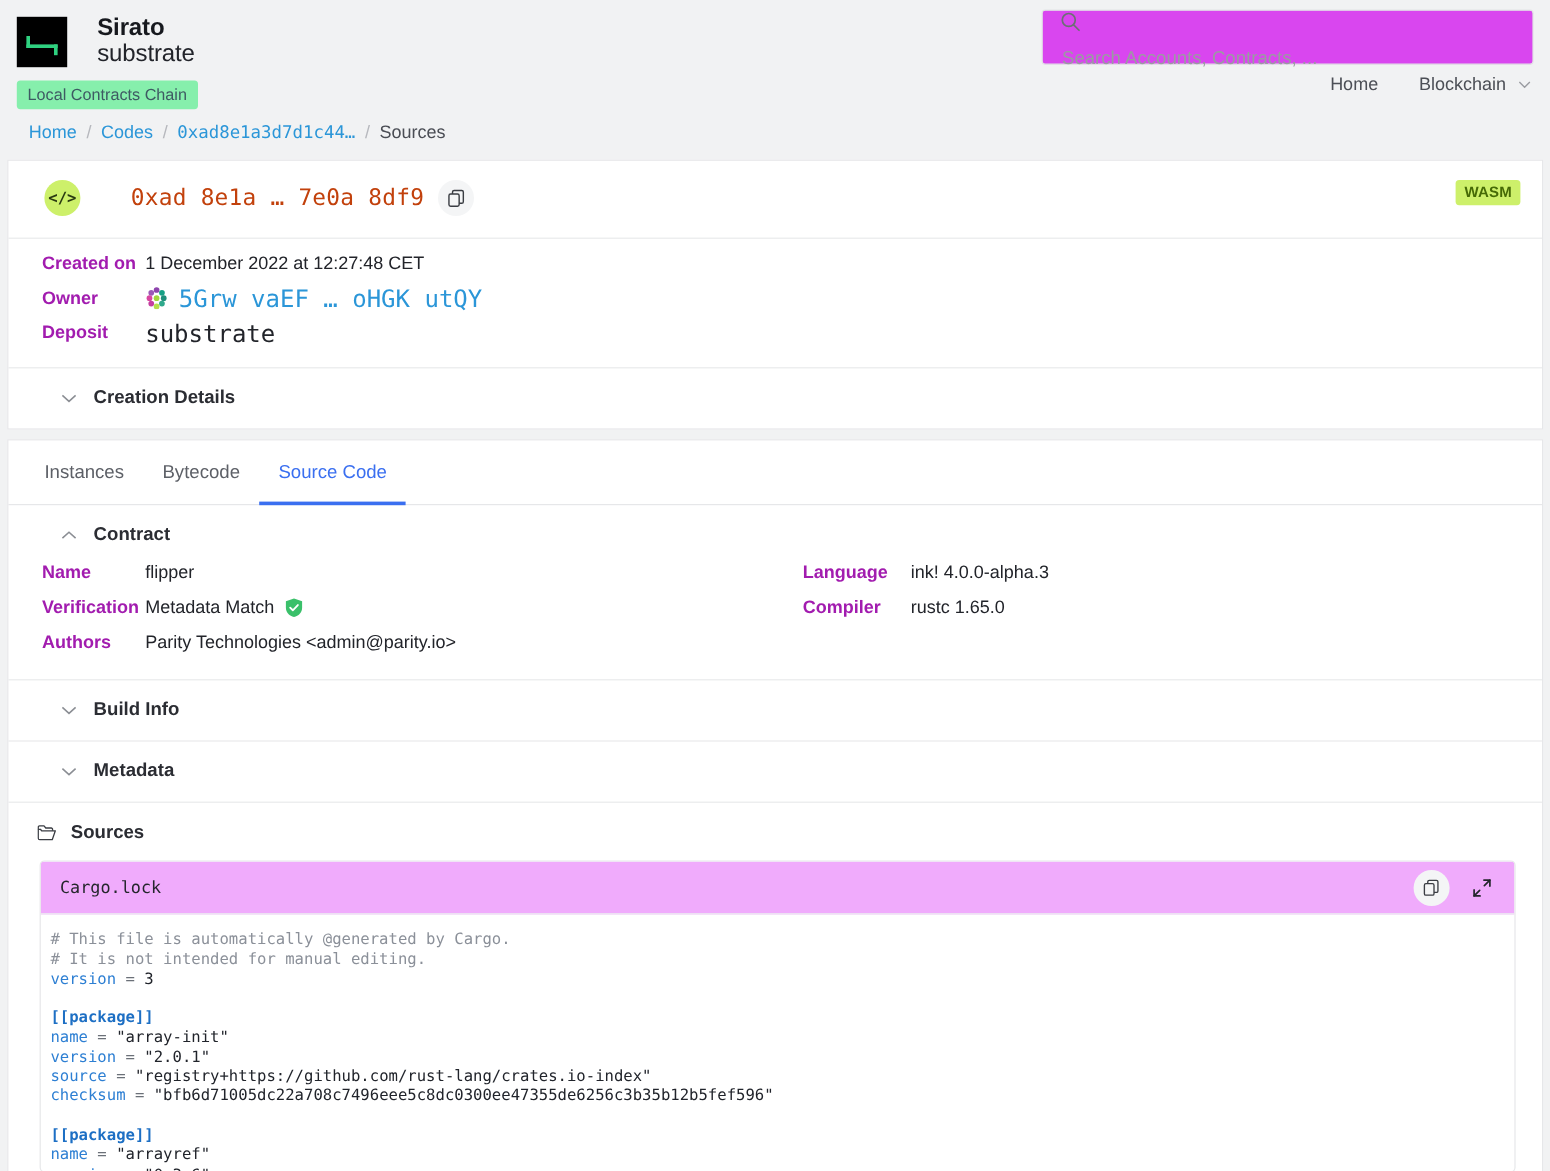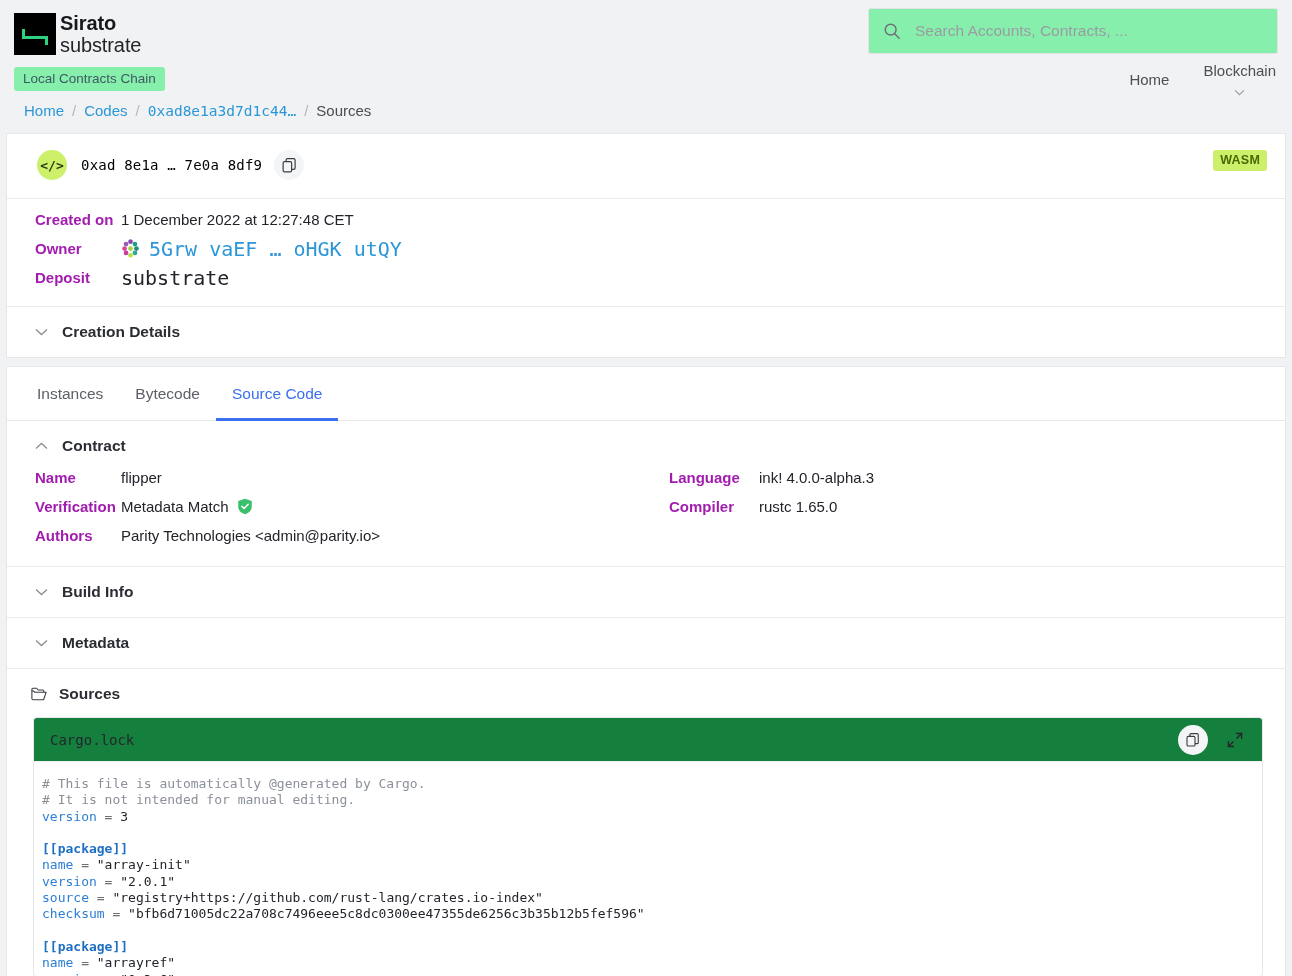--- a/index.html
+++ b/index.html
@@ -14,21 +14,21 @@
     overflow: hidden;
   }
   .page { width: 1292px; height: 976px; position: relative; }
 
   
   .topbar {
     position: relative;
     height: 96px;
     padding: 12px 16px 0 14px;
   }
-  .brand { display: flex; align-items: flex-start; gap: 4px; }
+  .brand { display: flex; align-items: center; gap: 25px; }
   .brand-mark {
     width: 42px; height: 42px;
     background: #000;
     flex: 0 0 42px;
     position: relative;
     margin-top: 1px;
   }
   .brand-mark i {
     position: absolute;
     display: block;
@@ -49,44 +49,45 @@
     border-radius: 3px;
   }
 
   .search-wrap {
     position: absolute;
     left: 868px; top: 8px;
     width: 410px; height: 46px;
   }
   .search-box {
     width: 100%; height: 100%;
-    background: #86efac;
+    background: #d946ef;
     border: 1px solid #e2e3e5;
     border-radius: 3px;
-    display: flex; align-items: center;
+    display: flex; 
     padding: 0 14px;
     gap: 12px;
+    flex-direction: column;
   }
   .search-box svg { flex: 0 0 18px; }
   .search-input {
     border: 0; outline: 0; background: transparent;
     font-family: "Liberation Sans", sans-serif;
     font-size: 15.5px; color: #3b3d43;
     width: 100%;
   }
   .search-input::placeholder { color: #9a9ca1; }
 
   .topnav {
     position: absolute;
     right: 16px; top: 62px;
     display: flex; align-items: center; gap: 34px;
     font-size: 15px; color: #4c4f56;
   }
   .topnav a { color: #4c4f56; text-decoration: none; }
-  .nav-drop { display: flex; align-items: center; gap: 10px; flex-direction: column; }
+  .nav-drop { display: flex; align-items: center; gap: 10px; }
   .chev { display: inline-block; width: 11px; height: 7px; }
 
   
   .breadcrumb {
     padding: 6px 0 14px 24px;
     font-size: 15px; color: #5d6067;
     display: flex; align-items: center; gap: 8px;
   }
   .breadcrumb a { color: #2b96d8; text-decoration: none; }
   .breadcrumb .mono { font-family: "DejaVu Sans Mono", monospace; font-size: 14.5px; }
@@ -105,21 +106,21 @@
   .code-avatar {
     width: 30px; height: 30px; border-radius: 50%;
     background: #cdf06a;
     display: flex; align-items: center; justify-content: center;
     font-family: "DejaVu Sans Mono", monospace;
     font-size: 13px; color: #2a3a12; font-weight: 700;
     margin-right: 14px;
   }
   .code-hash {
     font-family: "DejaVu Sans Mono", monospace;
-    font-size: 14px; color: #000000; letter-spacing: 0.2px;
+    font-size: 19px; color: #c2410c; letter-spacing: 0.2px; margin-left: 28px;
   }
   .icon-btn {
     width: 30px; height: 30px;
     display: inline-flex; align-items: center; justify-content: center;
     border-radius: 50%;
     background: transparent;
     border: 0; cursor: pointer; padding: 0;
     margin-left: 12px;
   }
   .icon-btn.soft { background: #f4f5f6; }
@@ -142,20 +143,21 @@
     width: 19px; height: 19px; border-radius: 50%;
     margin-right: 9px; flex: 0 0 19px;
     overflow: hidden; background: #fff;
   }
 
   .accordion {
     display: flex; align-items: center; gap: 14px;
     padding: 16px 0 16px 28px;
     font-size: 15.5px; color: #2b2d33; font-weight: bold;
     cursor: pointer;
+    margin-left: 16px;
   }
   .accordion .arrow { width: 13px; height: 8px; flex: 0 0 13px; }
 
   
   .tabs {
     display: flex; align-items: stretch;
     padding: 0 0 0 14px;
     border-bottom: 1px solid #e6e7e9;
   }
   .tab {
@@ -190,21 +192,21 @@
   .code-panel {
     margin: 0 22px 0 26px;
     border: 1px solid #e6e7e9;
     border-radius: 4px;
     background: #fff;
     overflow: hidden;
   }
   .code-panel-head {
     display: flex; align-items: center;
     height: 44px;
-    background: #15803d;
+    background: #f0abfc;
     border-bottom: 1px solid #edeef0;
     padding: 0 12px 0 16px;
   }
   .code-filename {
     font-family: "DejaVu Sans Mono", monospace;
     font-size: 14px; color: #24262c;
     flex: 1 1 auto;
   }
   .code-body {
     padding: 14px 0 8px 8px;

